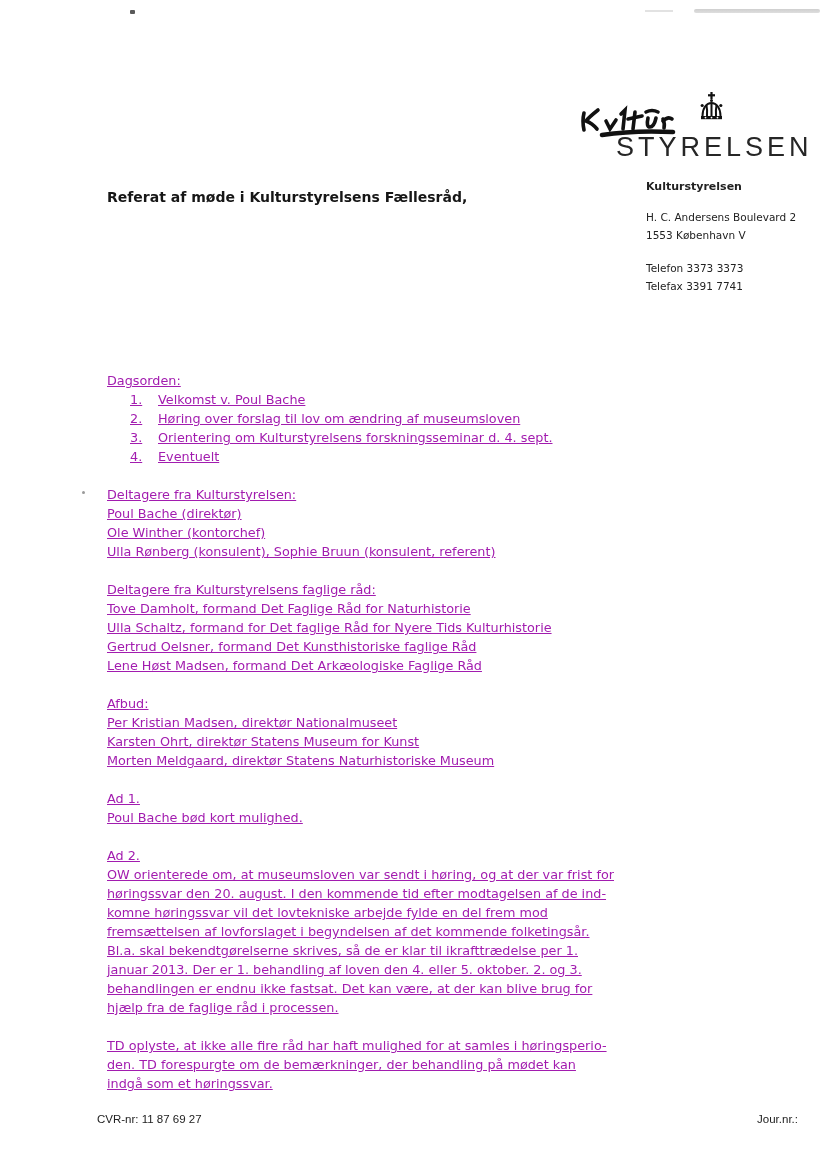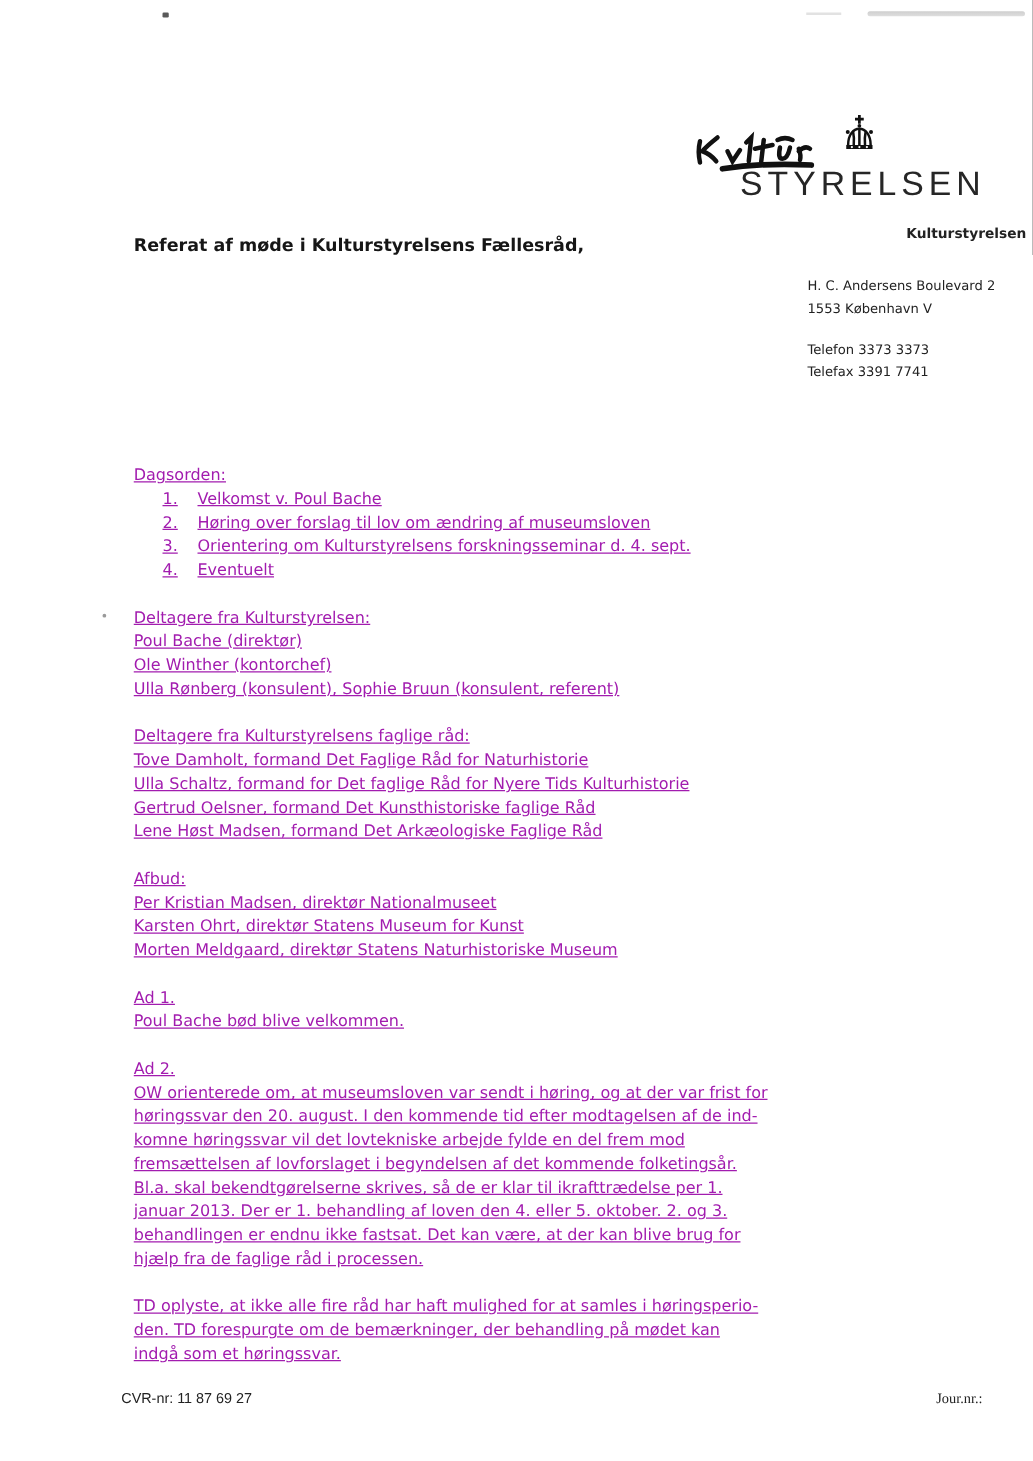--- a/index.html
+++ b/index.html
@@ -15,55 +15,55 @@
   }
 
   
   .streak-long { position:absolute; top:9px; left:694px; width:126px; height:4px;
     background:linear-gradient(to bottom,#cfcfcf,#dedede); border-radius:2px; }
   .streak-short { position:absolute; top:10px; left:645px; width:28px; height:2px; background:#e2e2e2; }
   .speck-top { position:absolute; top:10px; left:130px; width:5px; height:4px; background:#5a5a5a; border-radius:1px; }
   .speck-left { position:absolute; top:491px; left:82px; width:3px; height:3px; background:#9a9a9a; border-radius:50%; }
 
   
-  .logo { position:absolute; top:92px; left:552px; width:246px; height:78px; }
+  .logo { position:absolute; top:92px; left:576px; width:246px; height:78px; }
   .logo-script { position:absolute; top:8px; left:0; }
   .crown { position:absolute; top:0; left:122px; }
   .logo-wordmark {
     position:absolute; top:40px; left:40px;
     font-family:"Liberation Sans",sans-serif;
     font-size:27px; font-weight:400; letter-spacing:4px; color:#262626;
   }
 
   
   .letter-title {
     position:absolute; top:186px; left:107px;
     font-size:14px; font-weight:bold; color:#161616;
   }
   .letter-title .line { height:22px; line-height:22px; white-space:pre;text-align:right; }
 
   
   .contact { position:absolute; top:180px; left:646px; width:175px; font-size:10.5px; color:#222; }
-  .contact .org { font-weight:bold; font-size:11px; margin-bottom:27px;text-align:right; }
+  .contact .org { font-weight:bold; font-size:11px; margin-bottom:15px; }
   .contact .group { margin-bottom:15px; }
   .contact .line { height:18px; line-height:18px; white-space:pre; }
 
   
   .body-col { position:absolute; top:371px; left:107px; width:560px; font-size:12.8px; color:#a21caf;text-decoration:underline; }
   .block { margin-bottom:19px; }
   .line { height:19px; line-height:19px; white-space:pre; }
   .agenda-item { display:flex; padding-left:23px; height:19px; line-height:19px; }
   .agenda-item .num { width:18px; }
   .agenda-item .itext { margin-left:10px; white-space:pre; }
 
   
   .footer { position:absolute; top:1113px; left:97px; right:28px; height:20px;
     font-family:"Liberation Sans",sans-serif; font-size:11.5px; color:#222; }
   .footer .cvr { position:absolute; left:0; top:0; white-space:pre; }
-  .footer .jour { position:absolute; right:12px; top:0; white-space:pre;font-family:Liberation Serif, serif; }
+  .footer .jour { position:absolute; right:0; top:0; white-space:pre; }
 </style>
 </head>
 <body>
 
 <div class="page">
 
   <div class="streak-long"></div>
   <div class="streak-short"></div>
   <div class="speck-top"></div>
   <div class="speck-left"></div>
@@ -163,21 +163,21 @@
 
     <div class="block">
         <div class="line">Afbud:</div>
         <div class="line">Per Kristian Madsen, direktør Nationalmuseet</div>
         <div class="line">Karsten Ohrt, direktør Statens Museum for Kunst</div>
         <div class="line">Morten Meldgaard, direktør Statens Naturhistoriske Museum</div>
       </div>
 
     <div class="block">
         <div class="line">Ad 1.</div>
-        <div class="line">Poul Bache bød blive velkommen.</div>
+        <div class="line">Poul Bache bød kort mulighed.</div>
       </div>
 
     <div class="block">
         <div class="line">Ad 2.</div>
         <div class="line">OW orienterede om, at museumsloven var sendt i høring, og at der var frist for</div>
         <div class="line">høringssvar den 20. august. I den kommende tid efter modtagelsen af de ind-</div>
         <div class="line">komne høringssvar vil det lovtekniske arbejde fylde en del frem mod</div>
         <div class="line">fremsættelsen af lovforslaget i begyndelsen af det kommende folketingsår.</div>
         <div class="line">Bl.a. skal bekendtgørelserne skrives, så de er klar til ikrafttrædelse per 1.</div>
         <div class="line">januar 2013. Der er 1. behandling af loven den 4. eller 5. oktober. 2. og 3.</div>

